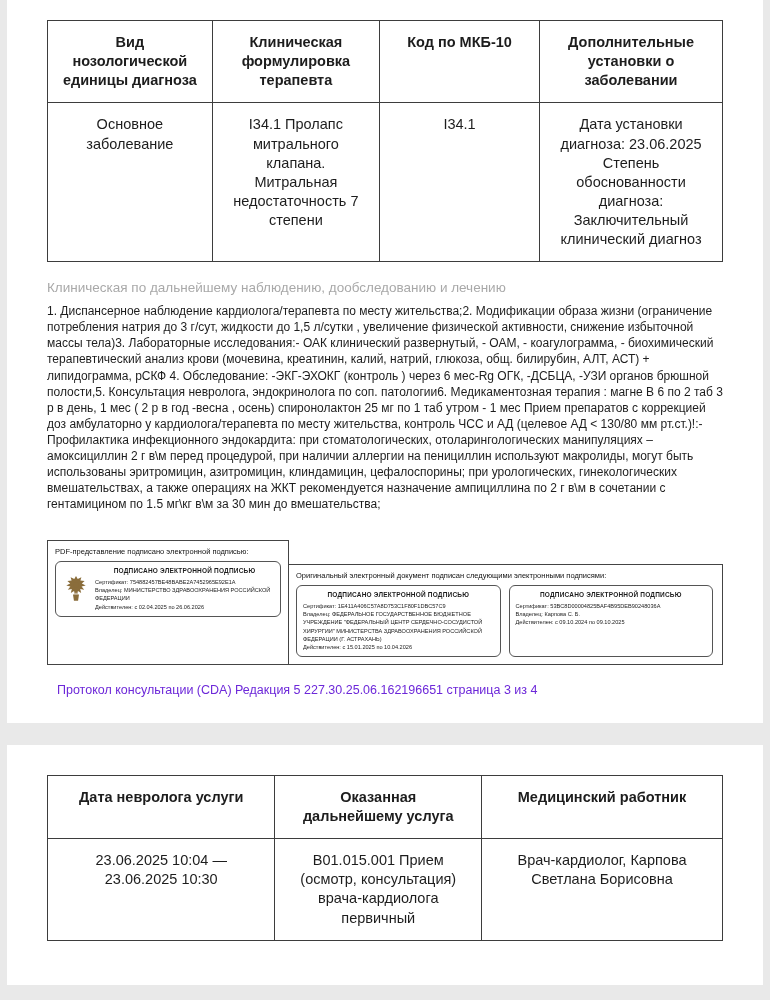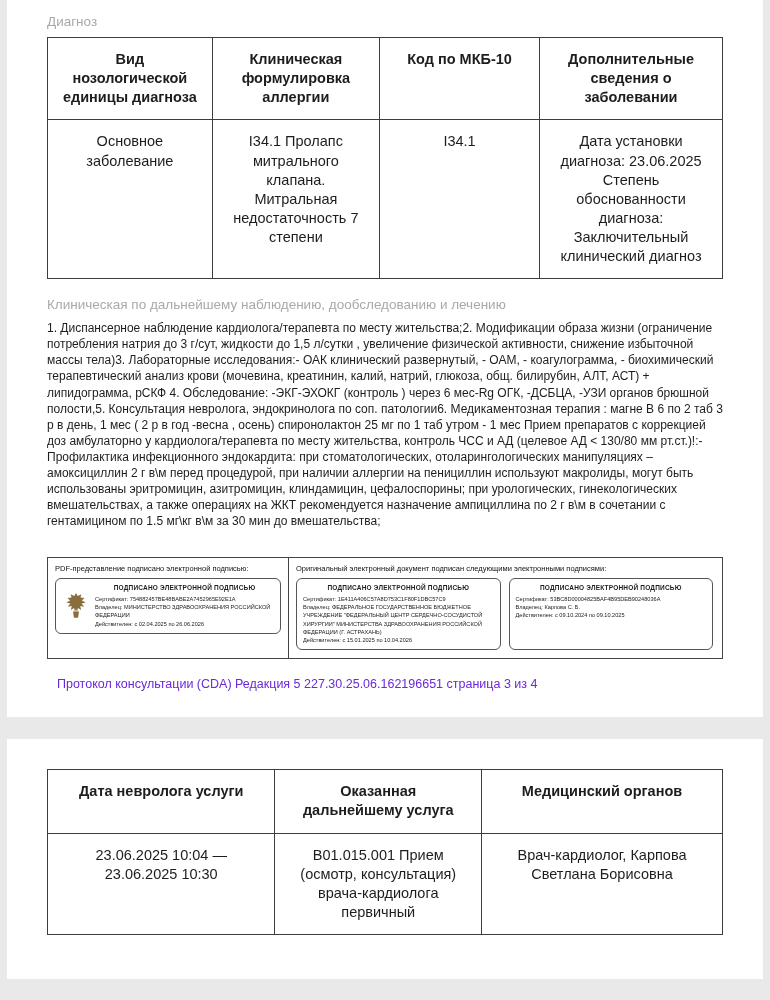--- a/index.html
+++ b/index.html
@@ -50,20 +50,21 @@
   .sig-left {
     width:242px;
     border:1px solid #444;
     padding:6px 7px 24px 7px;
   }
   .sig-right {
     flex:1;
     border:1px solid #444;
     border-left:none;
     padding:6px 9px 7px 7px;
+    margin-top:24px;
   }
   .sig-label { font-size:7.5px; margin-bottom:5px; color:#111; }
   .sig-right-row { display:flex; gap:8px; }
   .stamp {
     border:1px solid #555;
     border-radius:6px;
     padding:5px 6px;
     display:flex;
     gap:5px;
     flex:1;
@@ -86,35 +87,34 @@
     padding-left:10px;
   }
 </style>
 </head>
 <body>
 
 <div class="page">
 
   <section class="card card-main">
 
-    <h2 class="sec-title">Диагноз</h2>
 
     <table class="doc-table">
       <colgroup>
         <col style="width:24.4%">
           <col style="width:24.8%">
           <col style="width:23.7%">
           <col style="width:27.1%">
       </colgroup>
       <thead>
         <tr>
           <th>Вид нозологической единицы диагноза</th>
-          <th>Клиническая формулировка аллергии</th>
+          <th>Клиническая формулировка терапевта</th>
           <th>Код по МКБ-10</th>
-          <th>Дополнительные сведения о заболевании</th>
+          <th>Дополнительные установки о заболевании</th>
         </tr>
       </thead>
       <tbody>
         <tr>
           <td>Основное заболевание</td>
           <td>I34.1 Пролапс митрального клапана. Митральная недостаточность 7 степени</td>
           <td>I34.1</td>
           <td class="pre">Дата установки диагноза: 23.06.2025
 Степень обоснованности диагноза:
 Заключительный клинический диагноз</td>
@@ -178,21 +178,21 @@
     <table class="doc-table">
       <colgroup>
         <col style="width:33.7%">
           <col style="width:30.6%">
           <col style="width:35.7%">
       </colgroup>
       <thead>
         <tr>
           <th>Дата невролога услуги</th>
           <th>Оказанная дальнейшему услуга</th>
-          <th>Медицинский органов</th>
+          <th>Медицинский работник</th>
         </tr>
       </thead>
       <tbody>
         <tr>
           <td>23.06.2025 10:04 — 23.06.2025 10:30</td>
           <td>B01.015.001 Прием (осмотр, консультация) врача-кардиолога первичный</td>
           <td>Врач-кардиолог, Карпова Светлана Борисовна</td>
         </tr>
       </tbody>
     </table>

